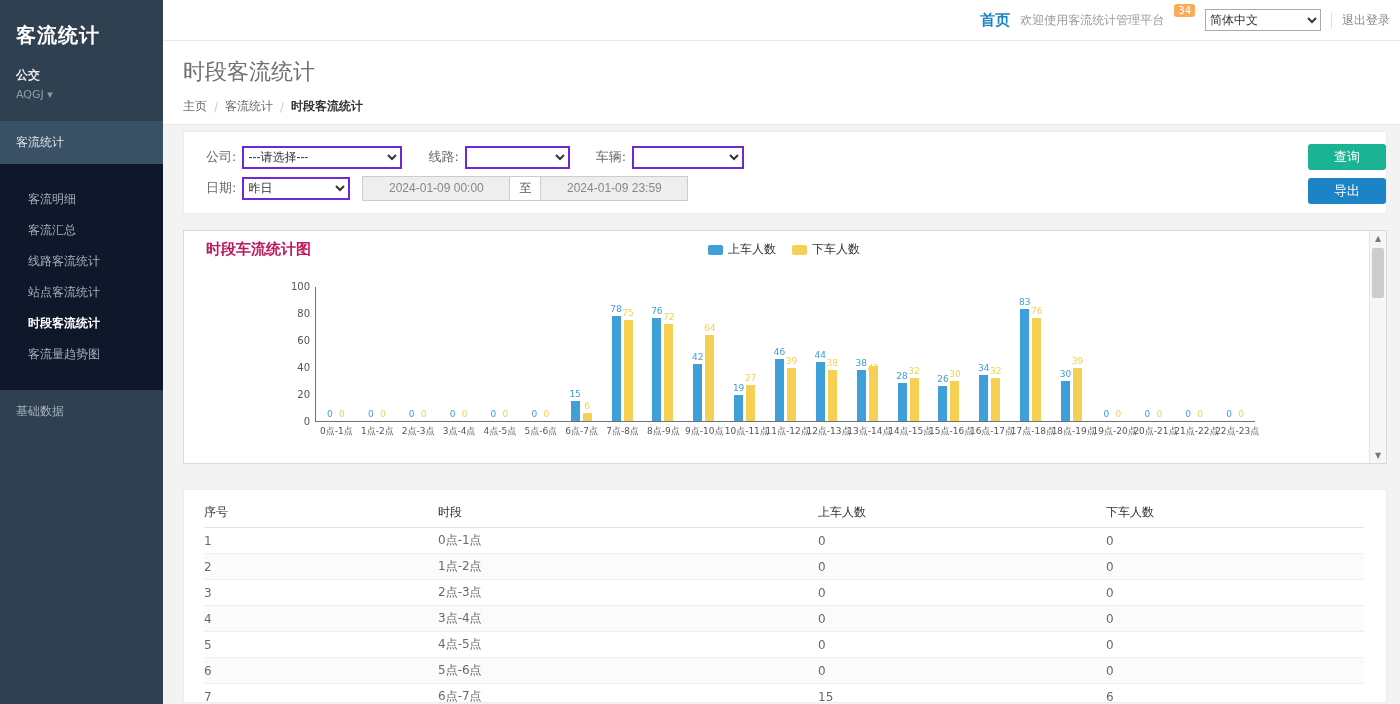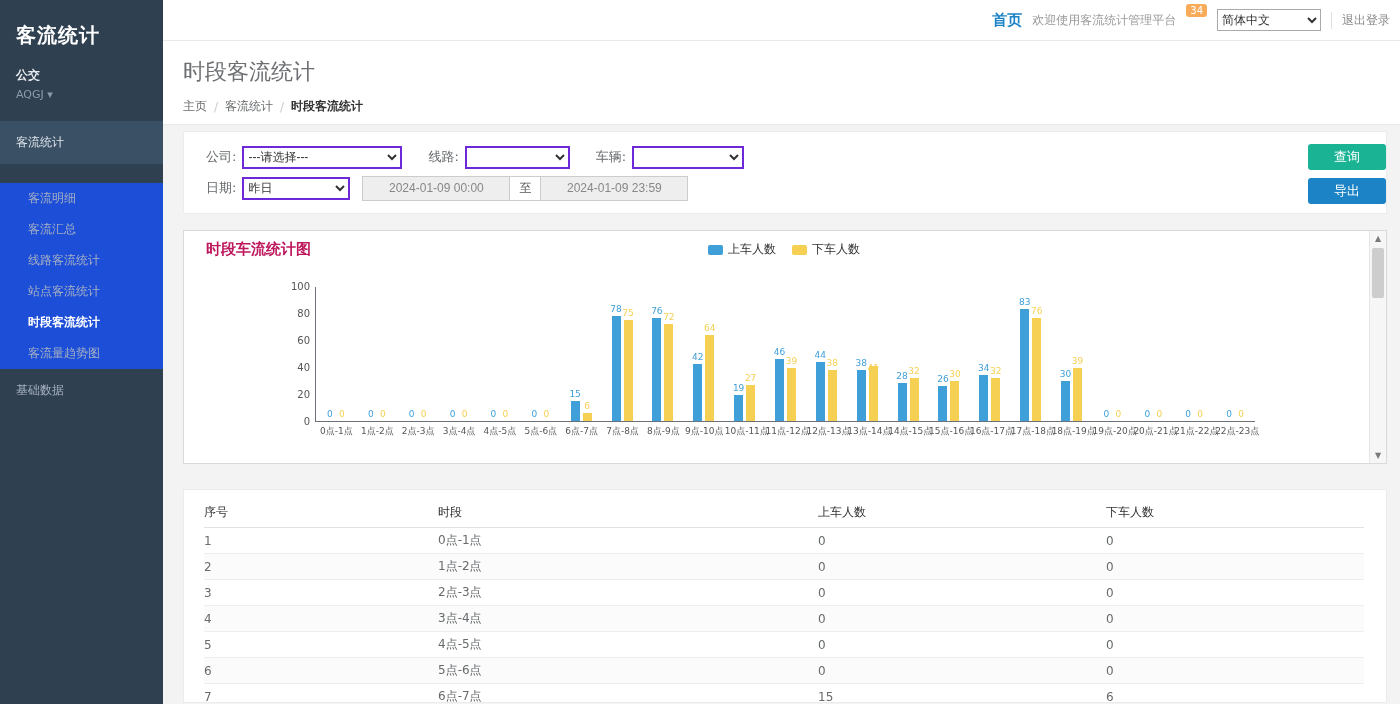--- a/index.html
+++ b/index.html
@@ -7,32 +7,32 @@
   body { font-family:"DejaVu Sans","Liberation Sans",sans-serif; background:#f3f3f4; font-size:13px; color:#676a6c; }
   .app { display:flex; width:1400px; height:704px; }
 
   
   .sidebar { width:163px; height:704px; background:#2f4050; flex-shrink:0; }
   .brand { color:#fff; font-size:20px; font-weight:bold; padding:22px 16px 8px; letter-spacing:1px; }
   .side-org { color:#e8ecf1; font-weight:bold; font-size:12px; padding:10px 16px 2px; }
   .side-user { color:#8b9cab; font-size:11px; padding:2px 16px 20px; cursor:pointer; }
   .nav-section { padding:13px 16px; color:#a7b1c2; font-size:12px; cursor:pointer; }
   .nav-section.active { background:#3a5064; color:#dfe4ed; }
-  .subnav { background:#1d4ed8; padding:0 0;margin-top:19px; }
+  .subnav { background:#0f172a; padding:20px 0; }
   .subnav-item { padding:7px 16px 7px 28px; color:#a7b1c2; font-size:12px; cursor:pointer; }
   .subnav-item.active { color:#ffffff; font-weight:bold; }
 
   
   .main { flex:1; display:flex; flex-direction:column; min-width:0; }
 
   .topbar { height:41px; background:#fff; border-bottom:1px solid #e7eaec; display:flex; align-items:center; justify-content:flex-end; padding-right:10px; gap:10px; flex-shrink:0; }
   .home-link { color:#1c84c6; font-weight:bold; font-size:15px; cursor:pointer; }
   .welcome { color:#999; font-size:12px; }
   .badge { background:#f8ac59; color:#fff; font-size:10px; border-radius:3px; padding:1px 4px; align-self:flex-start; margin-top:4px; }
-  .lang-select { height:22px; font-size:12px; width:104px; border:1px solid #aaa; background:#fff; }
+  .lang-select { height:22px; font-size:12px; width:116px; border:1px solid #aaa; background:#fff; }
   .logout { color:#888; font-size:12px; border-left:1px solid #e0e0e0; padding-left:10px; cursor:pointer; }
 
   .page-heading { background:#fff; padding:16px 0 0 20px; height:84px; border-bottom:1px solid #e7eaec; flex-shrink:0; }
   .page-title { font-size:22px; color:#6d6f72; font-weight:normal; margin-bottom:11px; }
   .breadcrumb { font-size:12px; color:#676a6c; display:flex; gap:7px; align-items:center; }
   .breadcrumb .sep { color:#ccc; }
   .breadcrumb .crumb { cursor:pointer; }
   .breadcrumb .crumb.last { font-weight:bold; color:#333; }
 
   .content { padding:6px 13px 0 20px; flex:1; min-height:0; }

